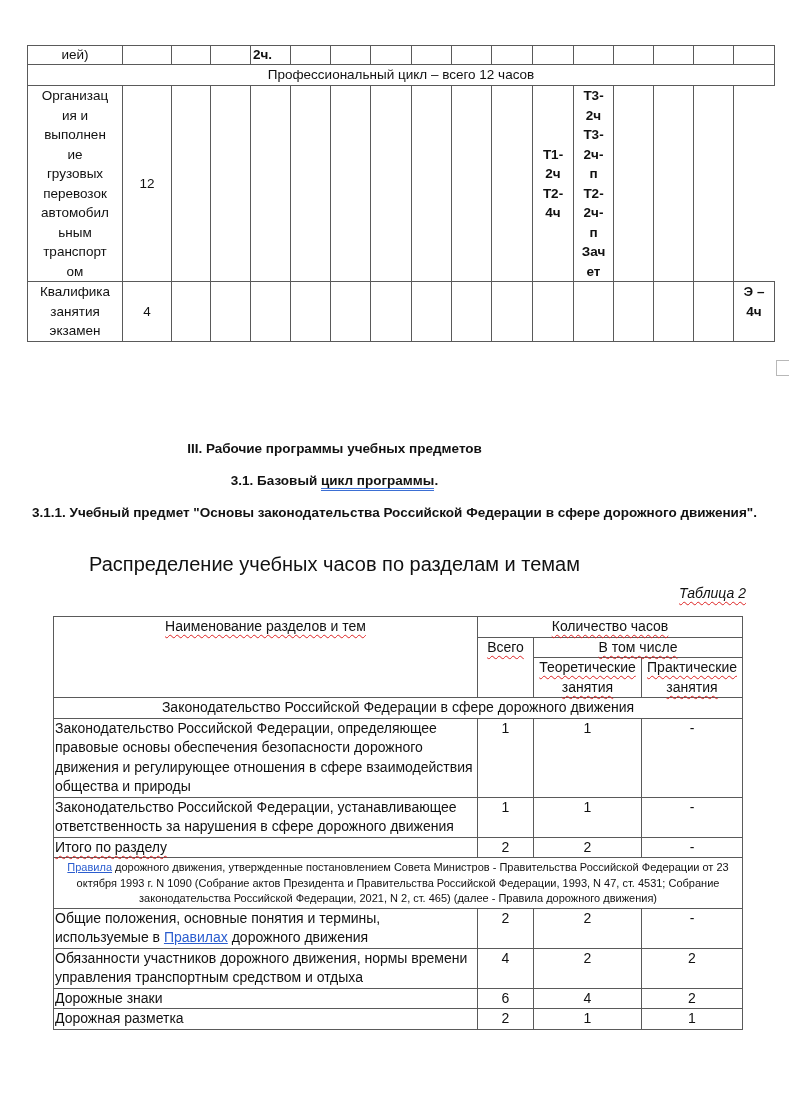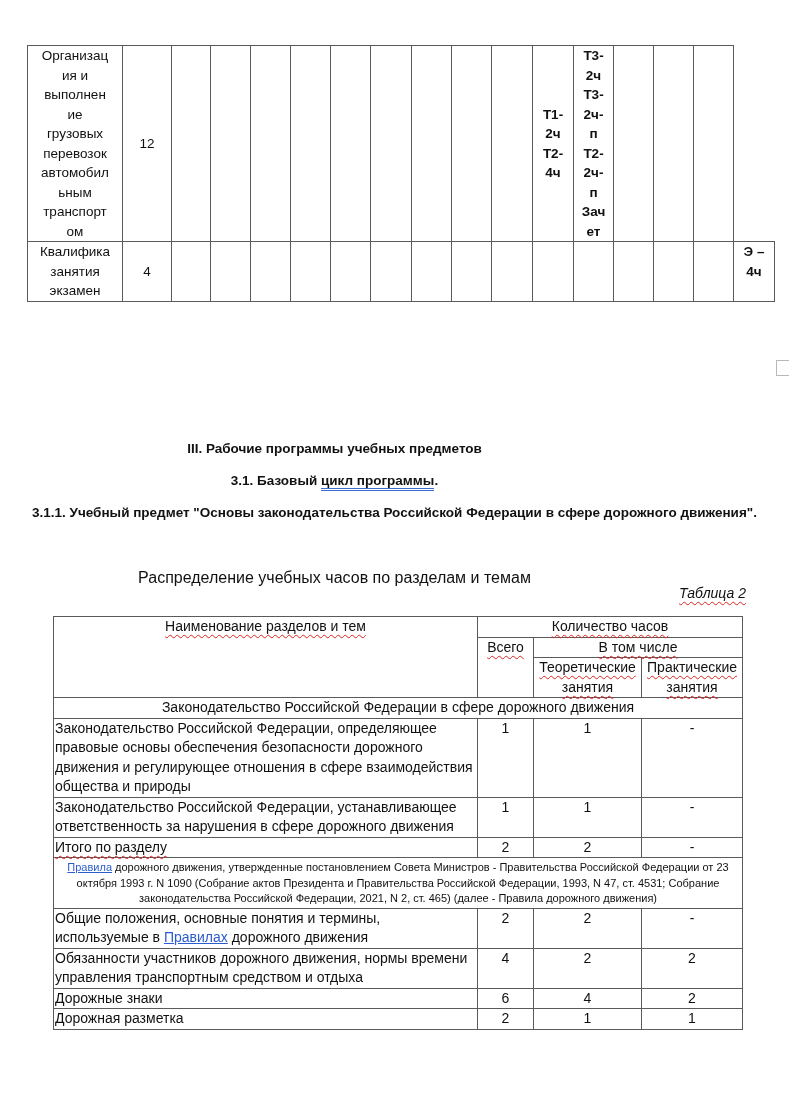--- a/index.html
+++ b/index.html
@@ -25,21 +25,21 @@
   }
 
   
   .h {
     position: absolute; left: 0; width: 669px; text-align: center;
     font-weight: bold; font-size: 13.5px;
   }
   #h1 { top: 441px; }
   #h2 { top: 473px; }
   #h3 { top: 503px; left: 30px; width: 729px; line-height: 19px; }
-  #sub { top: 553px; font-weight: normal; font-size: 16px; margin-top: 16px; }
+  #sub { top: 553px; font-weight: normal; font-size: 20px; }
   #tabno {
     position: absolute; right: 43px; top: 585px; font-style: italic; font-size: 14px;
   }
   .dbl-under { border-bottom: 3px double #3b6fd4; }
   .wavy { text-decoration: underline wavy #d22; text-decoration-thickness: 1px; text-underline-offset: 3px; }
 
   
   #t2 { left: 53px; top: 616px; width: 689px; }
   #t2 td { font-size: 14px; line-height: 19.5px; }
   #t2 .c { text-align: center; }
@@ -64,20 +64,42 @@
       <col style="width:40px">
     <col style="width:41px">
       <col style="width:41px">
       <col style="width:40px">
       <col style="width:40px">
     <col style="width:40px">
       <col style="width:40px">
       <col style="width:41px">
   </colgroup>
   <tbody>
+      <tr class="r-top">
+    <td>ией)</td>
+    <td></td>
+    <td></td>
+    <td></td>
+    <td class="b" style="text-align:left;padding-left:2px">2ч.</td>
+    <td></td>
+    <td></td>
+    <td></td>
+    <td></td>
+    <td></td>
+    <td></td>
+    <td></td>
+    <td></td>
+    <td></td>
+    <td></td>
+    <td></td>
+    <td></td>
+  </tr>
+  <tr class="r-cycle">
+    <td colspan="17">Профессиональный цикл – всего 12 часов</td>
+  </tr>
   <tr>
     <td>
       <div>Организац</div>
       <div>ия и</div>
       <div>выполнен</div>
       <div>ие</div>
       <div>грузовых</div>
       <div>перевозок</div>
       <div>автомобил</div>
       <div>ьным</div>

